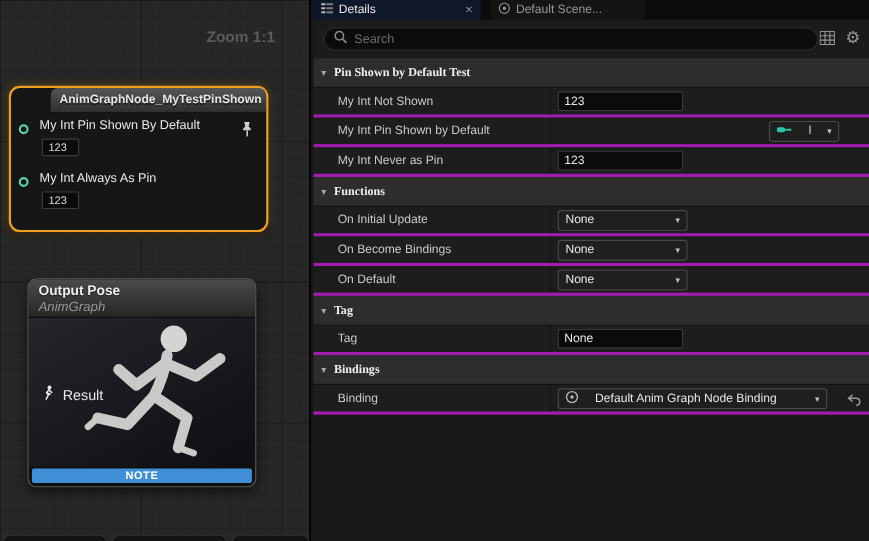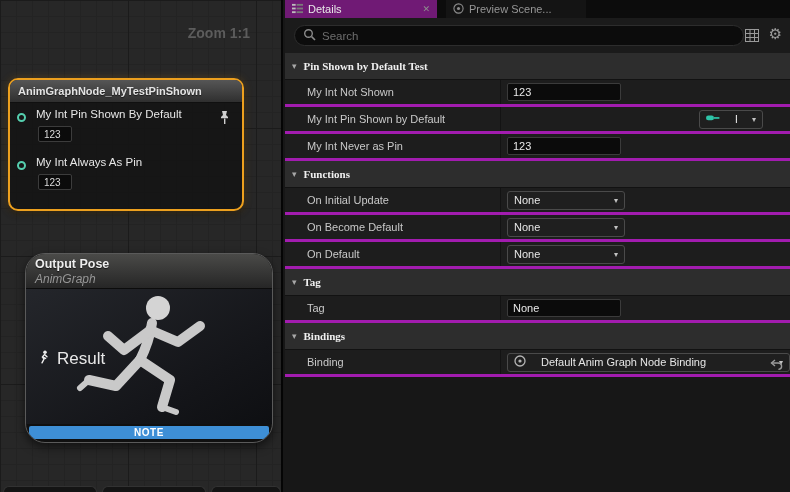--- a/index.html
+++ b/index.html
@@ -19,64 +19,65 @@
     background-size:128px 128px,128px 128px,16px 16px,16px 16px;
     border-right:2px solid #050505;
   }
   .zoomlabel{ position:absolute; top:25px; right:31px; font-size:14px; font-weight:bold; color:#5c5c5c;text-align:right; }
 
   
   .node-sel{
     position:absolute; left:8px; top:78px; width:236px; height:133px;
     border:2px solid #EDA01E; border-radius:10px; background:rgba(21,21,21,.95);
     box-shadow:0 0 9px rgba(237,160,30,.25), 0 3px 6px rgba(0,0,0,.5);
+    padding-left:36px;
   }
   .node-sel .nhead{
     height:23px; background:linear-gradient(#565656,#2f2f2f);
     border-radius:7px 7px 0 0; display:flex; align-items:center; padding:0 8px;
     font-size:11px; font-weight:bold; color:#e4e4e4; white-space:nowrap; overflow:hidden;
     text-shadow:0 1px 1px rgba(0,0,0,.6); border-bottom:1px solid #101010;
   }
   .pin-circle{ position:absolute; left:7px; width:9px; height:9px; border:2px solid #55cfae; border-radius:50%; }
   .pin-label{ position:absolute; left:26px; font-size:11.5px; color:#e6e6e6; white-space:nowrap; }
   .pin-input{
     position:absolute; left:28px; width:34px; height:16px; background:#0b0b0b;
     border:1px solid #3c3c3c; border-radius:2px; color:#dcdcdc; font-size:10px;
     display:flex; align-items:center; padding-left:5px;
   }
   .pushpin{ position:absolute; right:12px; top:30px; }
 
   
   .node-out{
-    position:absolute; left:25px; top:253px; width:248px; height:190px;
-    background:#101010; border:1px solid #5a5a5a; border-radius:20px; overflow:hidden;
+    position:absolute; left:25px; top:253px; width:208px; height:190px;
+    background:#101010; border:1px solid #5a5a5a; border-radius:8px; overflow:hidden;
     box-shadow:0 4px 10px rgba(0,0,0,.55);
   }
   .node-out .ohead{
     height:35px; background:linear-gradient(#4a4a48,#262626); padding:3px 9px;
     border-bottom:1px solid #0c0c0c;
   }
   .ohead .otitle{ font-size:12.5px; font-weight:bold; color:#ededed; text-shadow:0 1px 1px rgba(0,0,0,.7); }
   .ohead .osub{ font-size:12px; font-style:italic; color:#979797; margin-top:1px; }
   .obody{ position:absolute; left:0; top:35px; right:0; bottom:18px; background:linear-gradient(150deg,#24262b 0%, #141519 70%, #0e0f12 100%); }
   .mannequin{ position:absolute; left:42px; top:2px; }
   .result-row{ position:absolute; left:12px; top:62px; height:16px; display:flex; align-items:center; gap:7px; }
-  .result-label{ font-size:17px; color:#e8e8e8; }
+  .result-label{ font-size:13px; color:#e8e8e8; }
   .notebar{
     position:absolute; left:3px; right:3px; bottom:3px; height:13px; background:#3E8FD6;
     border-radius:2px; display:flex; align-items:center; justify-content:center;
     font-size:10px; font-weight:bold; color:#fff; letter-spacing:.5px;
   }
   .bnode{ position:absolute; top:486px; height:6px; background:#141414; border:1px solid #323232; border-bottom:none; border-radius:6px 6px 0 0; }
 
   
   .details{ position:absolute; left:285px; top:0; width:505px; height:492px; background:#171717; }
   .tabbar{ position:absolute; left:0; top:0; right:0; height:18px; background:#0c0c0c; display:flex; }
   .tab{ display:flex; align-items:center; gap:5px; padding:0 7px; font-size:11px; height:18px; }
-  .tab.active{ background:#701a75; color:#e8e8e8; width:152px; }
+  .tab.active{ background:#0f172a; color:#e8e8e8; width:152px; }
   .tab.inactive{ background:#141414; color:#969696; width:140px; margin-left:9px; }
   .tab .tclose{ margin-left:auto; color:#8d8d8d; font-size:9px; cursor:default; }
 
   .searchrow{ position:absolute; left:0; top:18px; right:0; height:35px; background:#1b1b1b; }
   .searchbox{
     position:absolute; left:9px; top:7px; width:450px; height:21px; background:#0c0c0c;
     border:1px solid #2d2d2d; border-radius:11px; display:flex; align-items:center; padding:0 8px; gap:6px;
   }
   .searchbox input{
     flex:1; background:transparent; border:none; outline:none; color:#dcdcdc; font-size:11.5px;
@@ -100,21 +101,21 @@
     color:#e8e8e8; font-size:11px; padding:0 5px; font-family:"Liberation Sans",sans-serif; outline:none;
   }
   .tinput.wide{ width:114px; }
   .combo{
     width:118px; height:19px; background:#1f1f1f; border:1px solid #4a4a4a; border-radius:3px;
     display:flex; align-items:center; padding:0 6px; gap:15px; color:#e6e6e6; font-size:11px; cursor:default;
   }
   .combo .combo-label{ overflow:hidden; white-space:nowrap; text-overflow:ellipsis; }
   .combo .chev{ margin-left:auto; color:#c2c2c2; font-size:8px; }
   .combo.pincombo{ position:absolute; right:27px; width:64px; }
-  .combo.bindcombo{ width:283px; }
+  .combo.bindcombo{ width:245px; }
   .reseticon{ position:absolute; right:7px; top:7px; }
 </style>
 </head>
 <body>
 
 <div class="stage">
 
   <div class="graphpanel">
     <div class="zoomlabel">Zoom 1:1</div>
 
@@ -193,21 +194,21 @@
         <span>Details</span>
         <span class="tclose">✕</span>
       </div>
       <div class="tab inactive">
         <span>
           <svg width="11" height="11" viewBox="0 0 12 12">
               <circle cx="6" cy="6" r="5" fill="none" stroke="#8d8d8d" stroke-width="1.2"></circle>
               <circle cx="6" cy="6" r="1.7" fill="#8d8d8d"></circle>
             </svg>
         </span>
-        <span>Preview Scene...</span>
+        <span>Default Scene...</span>
       </div>
     </div>
 
     <div class="searchrow">
       <div class="searchbox">
         <span>
           <svg width="13" height="13" viewBox="0 0 13 13">
               <circle cx="5.5" cy="5.5" r="3.8" fill="none" stroke="#8a8a8a" stroke-width="1.4"></circle>
               <line x1="8.6" y1="8.6" x2="12" y2="12" stroke="#8a8a8a" stroke-width="1.6"></line>
             </svg>
@@ -267,21 +268,21 @@
       <div class="row prop">
         <div class="name">On Initial Update</div>
         <div class="val">
           <div class="combo">
             <span class="combo-label">None</span>
             <span class="chev">▾</span>
           </div>
         </div>
       </div>
       <div class="row prop">
-        <div class="name">On Become Default</div>
+        <div class="name">On Become Bindings</div>
         <div class="val">
           <div class="combo">
             <span class="combo-label">None</span>
             <span class="chev">▾</span>
           </div>
         </div>
       </div>
       <div class="row prop">
         <div class="name">On Default</div>
         <div class="val">

